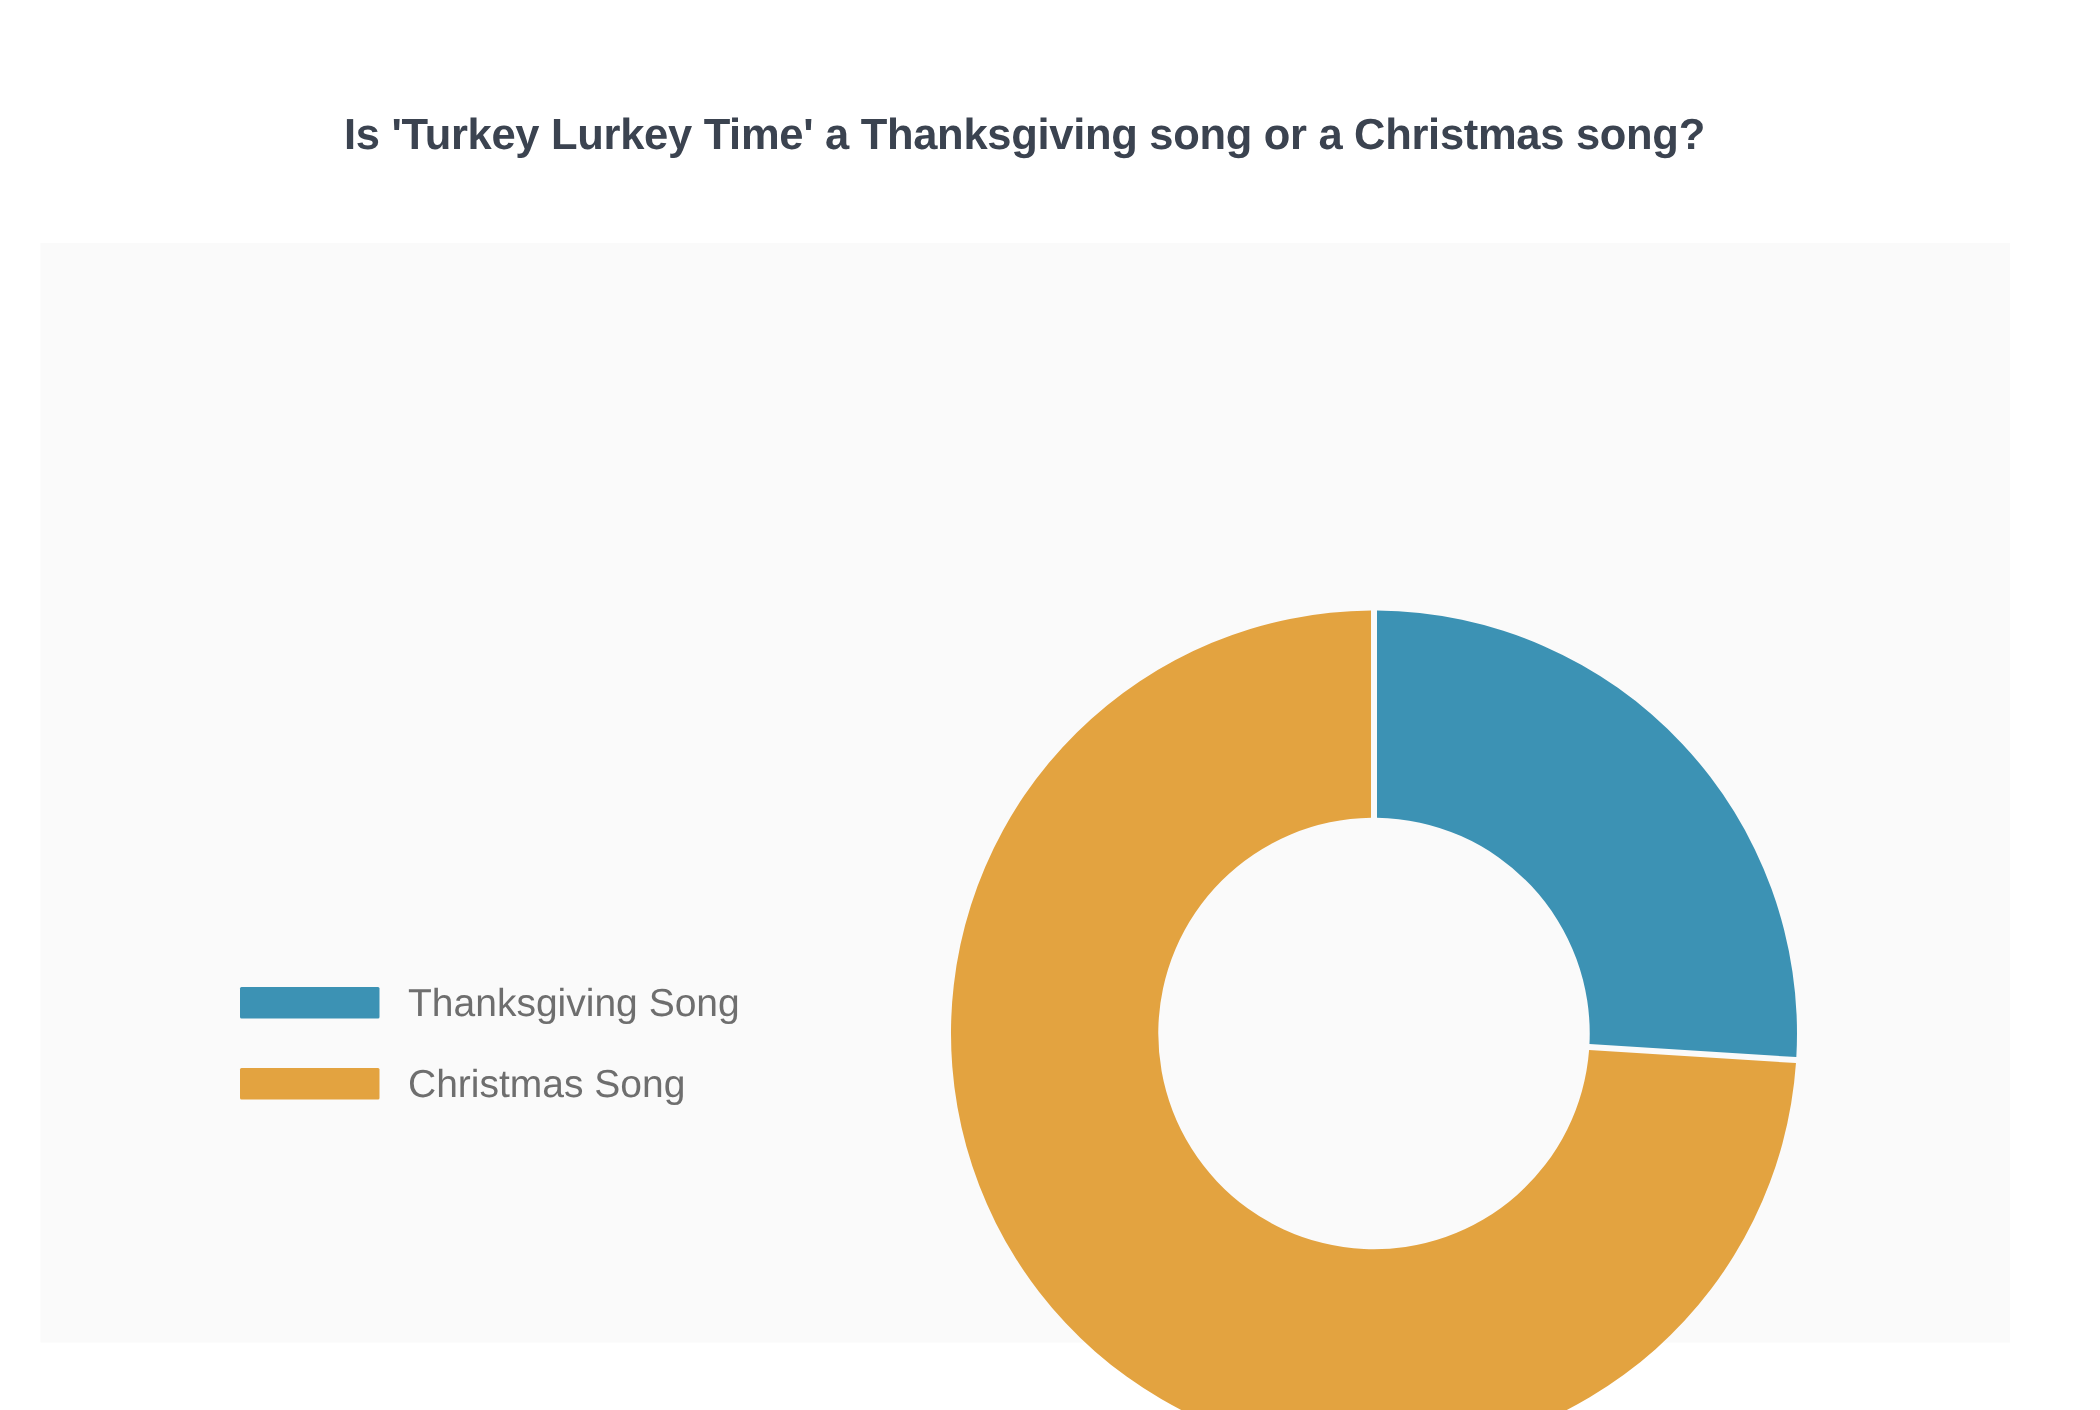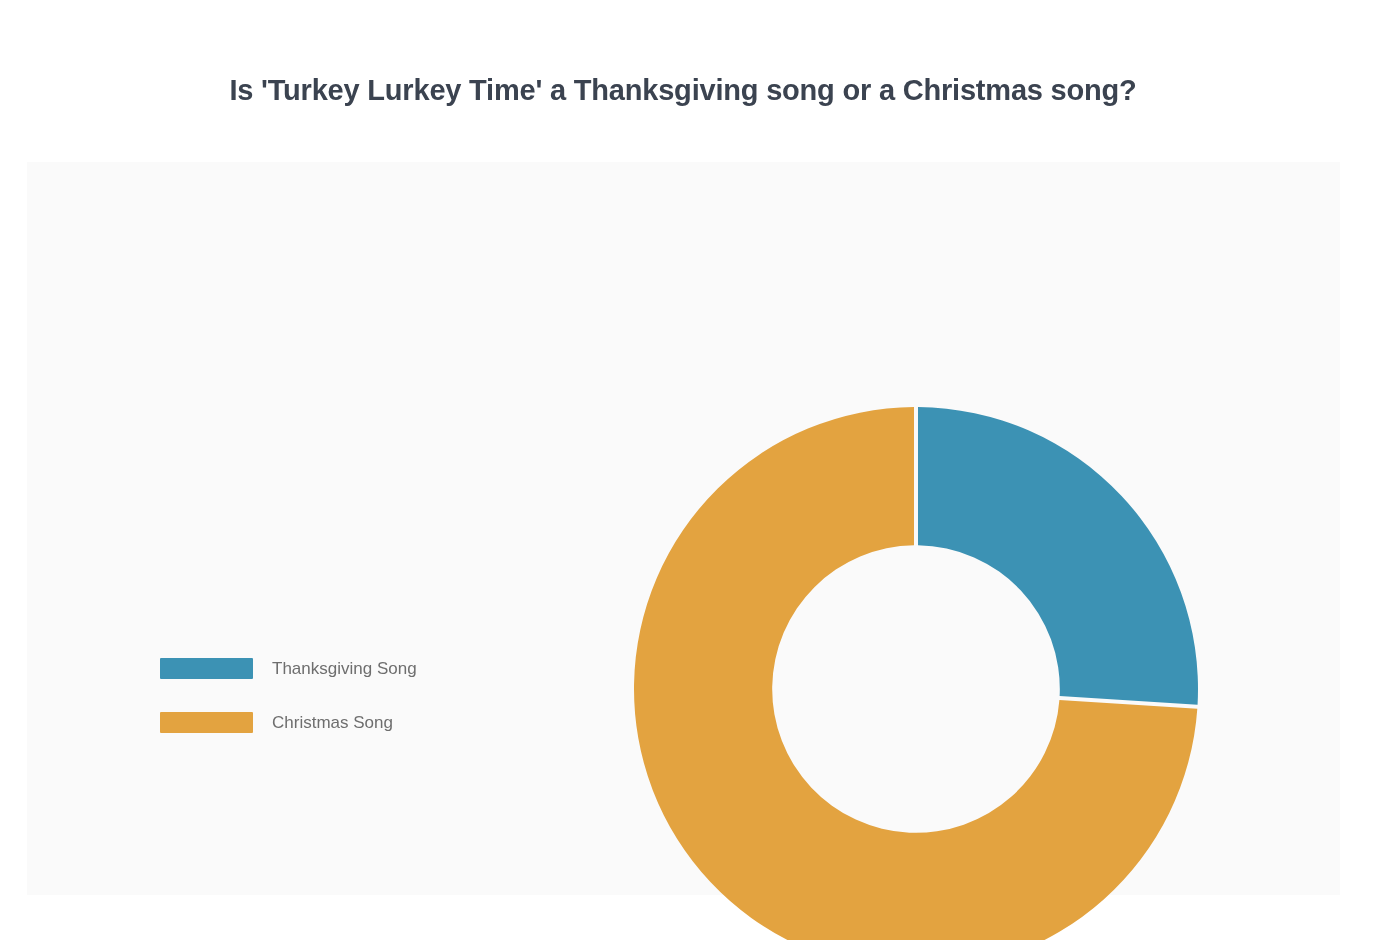--- a/index.html
+++ b/index.html
@@ -61,21 +61,21 @@
   }
   .legend-item:last-child { margin-bottom: 0; text-align: right; }
   .legend-swatch {
     width: 93px;
     height: 21px;
     flex: 0 0 auto;
     border-radius: 1px;
   }
   .legend-label {
     margin-left: 19px;
-    font-size: 17px;
+    font-size: 26px;
     color: #6e6e6e;
     font-family: "Liberation Sans", sans-serif;
     white-space: nowrap;
     line-height: 1;
   }
 
   
   .donut-wrap {
     position: absolute;
     left: 595px;

